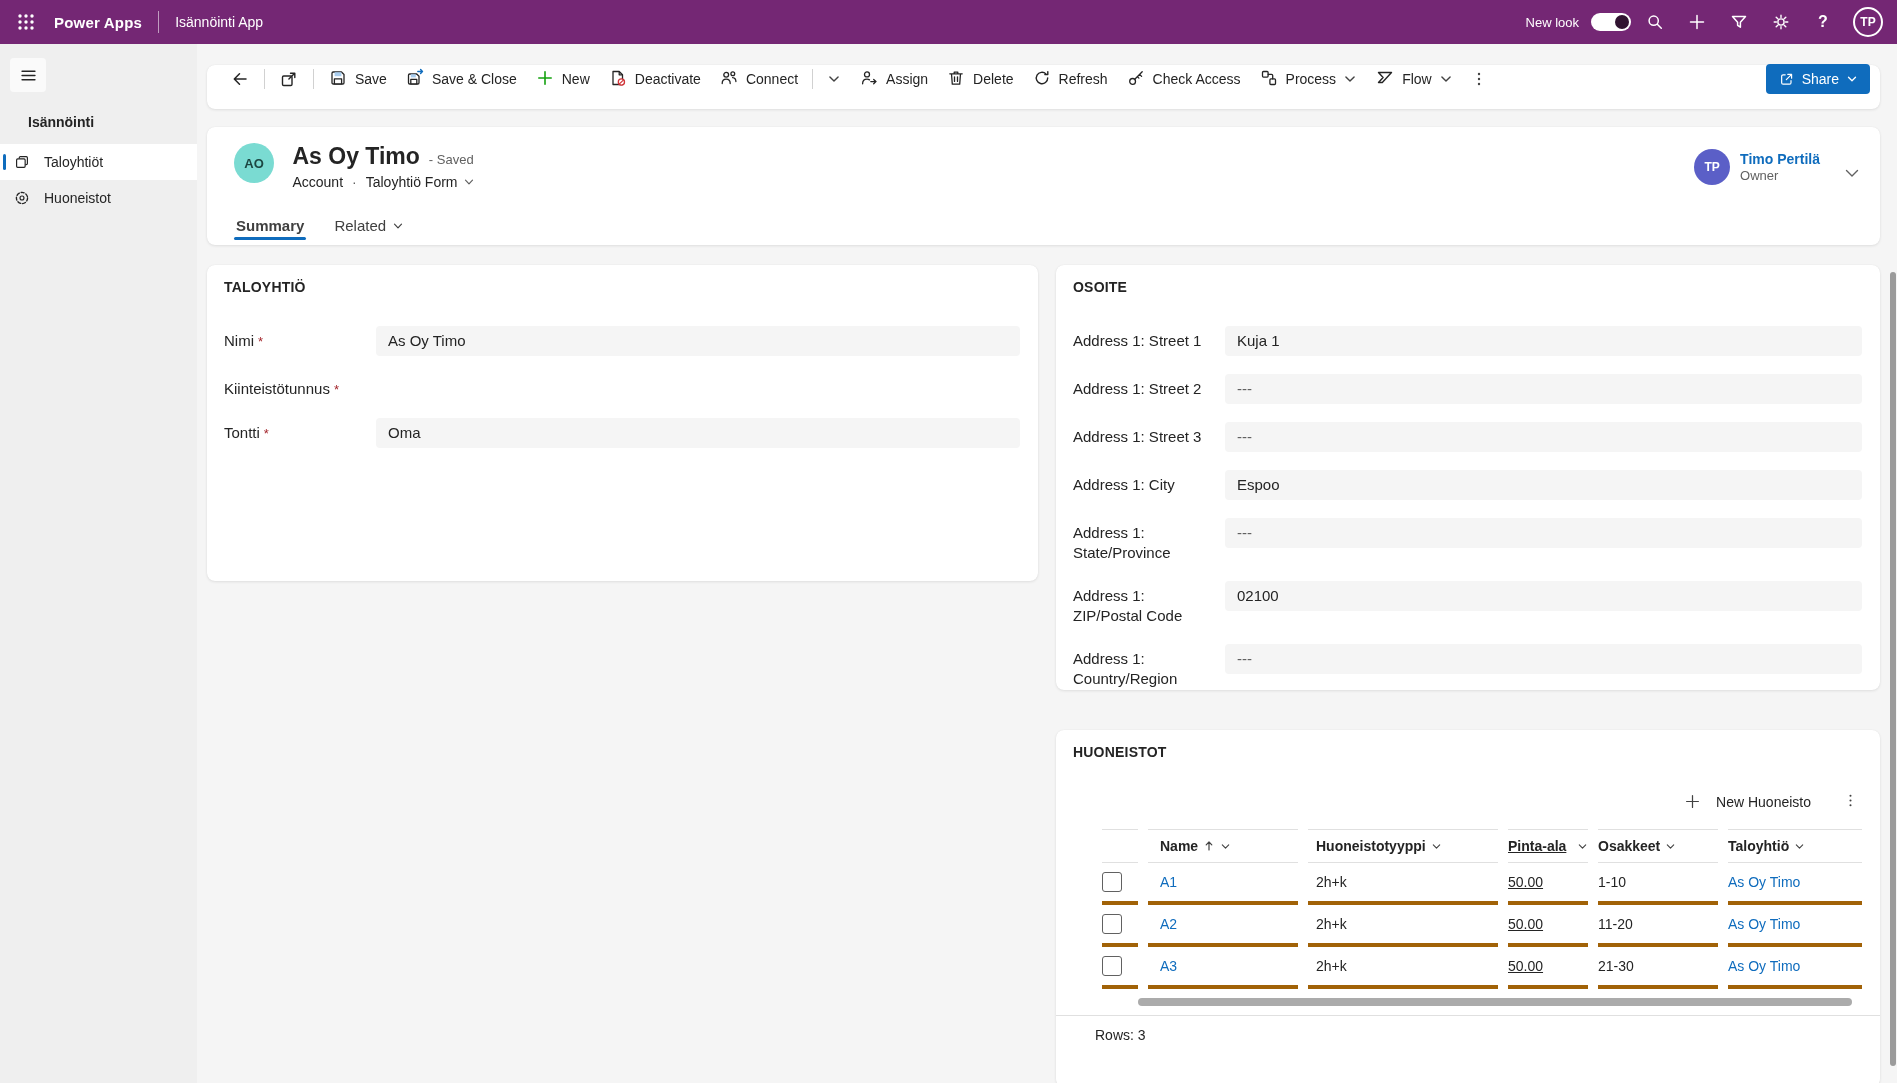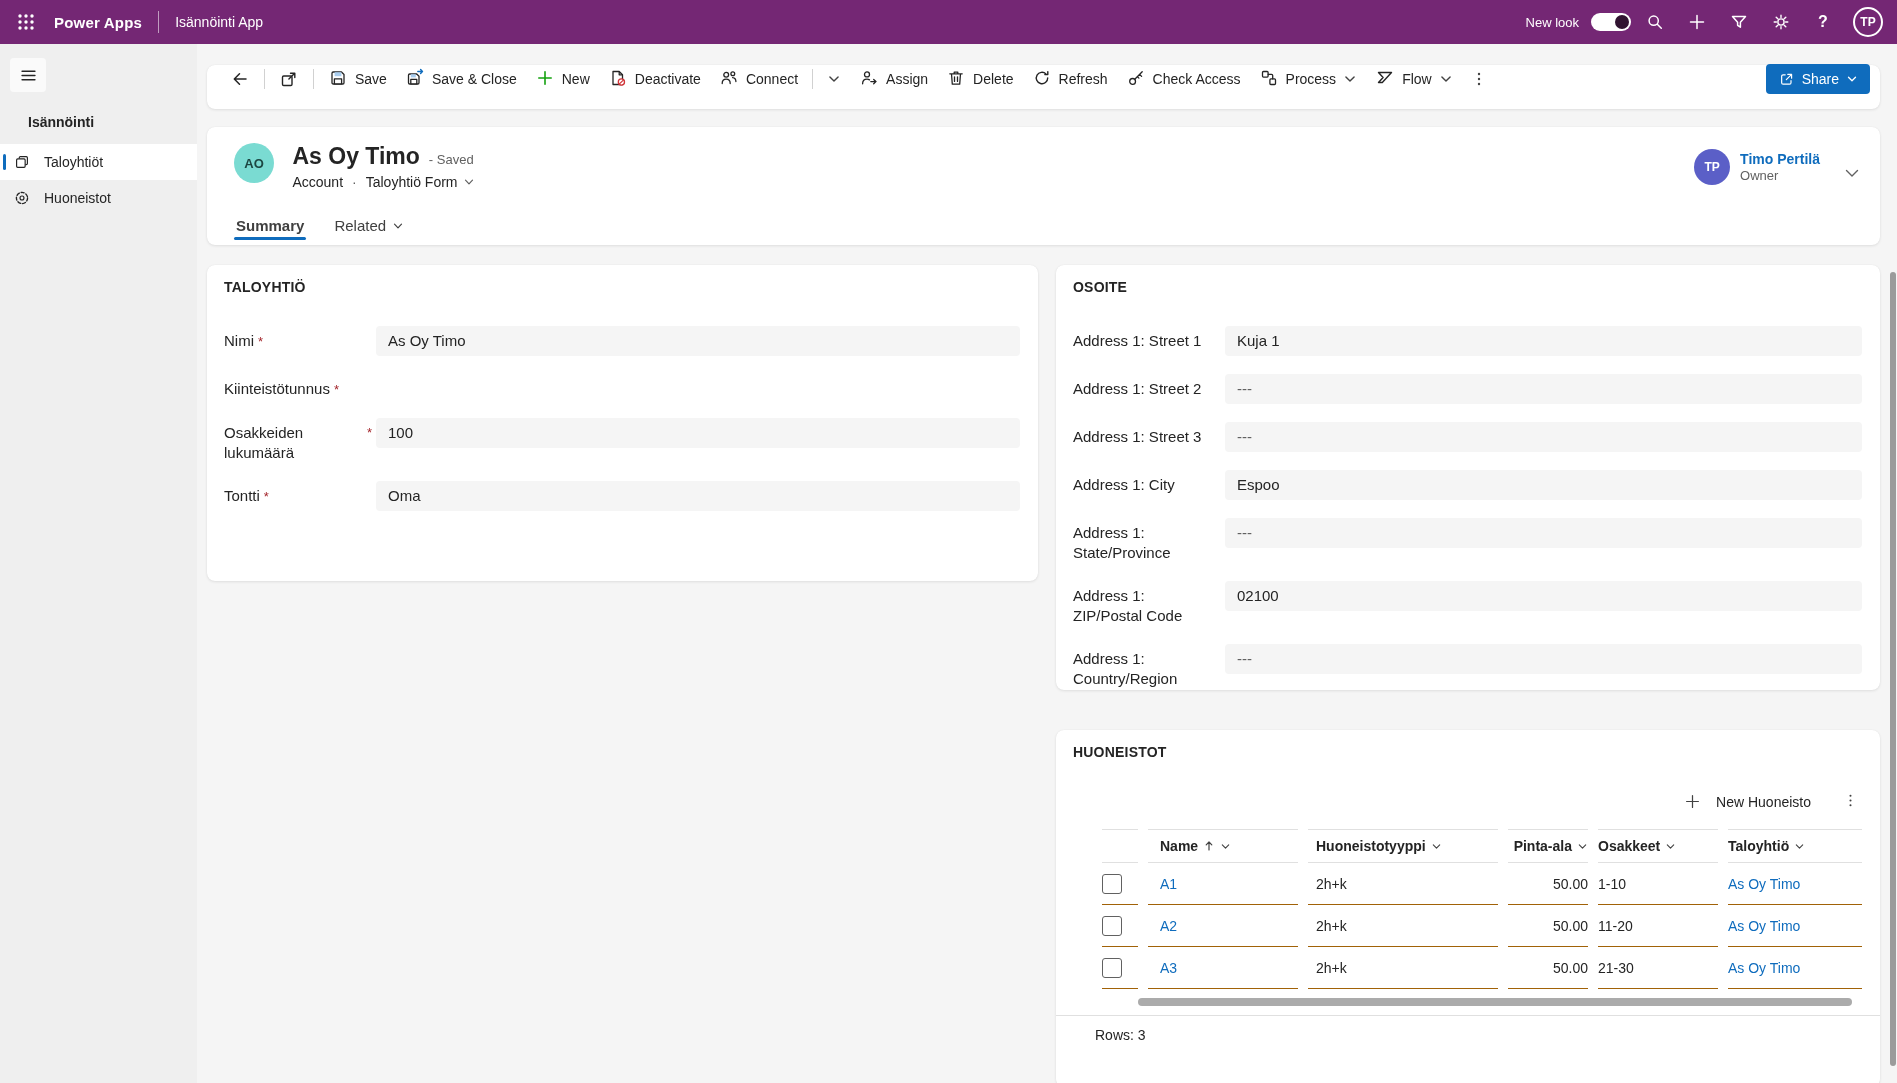--- a/index.html
+++ b/index.html
@@ -97,22 +97,22 @@
   
   .grid-toolbar { display:flex; justify-content:flex-end; align-items:center; margin:28px 14px 14px 0; gap:2px; }
   .newrec-btn { display:flex; align-items:center; gap:14px; background:transparent; border:none; font-size:14px;
     color:#242424; cursor:pointer; padding:4px 8px; font-family:inherit; }
   .grid-more { border:none; background:transparent; cursor:pointer; color:#424242; padding:4px 8px; margin-left:14px; }
   .tgrid { margin:0 18px 0 46px; }
   .t-head,.t-row { display:grid; grid-template-columns:36px 150px 190px 80px 120px 1fr; column-gap:10px;
     align-items:center; }
   .t-head > div { border-top:1px solid #e0e0e0; border-bottom:1px solid #e0e0e0; height:34px; display:flex;
     align-items:center; font-size:14px; font-weight:700; gap:5px; cursor:pointer; color:#242424; }
-  .t-row  > div { border-bottom:1px solid #a16207; height:42px; display:flex; align-items:center; font-size:14px; }
-  .cell-r { justify-content:flex-end; }
+  .t-row  > div { border-bottom:4px solid #a16207; height:42px; display:flex; align-items:center; font-size:14px; }
+  .cell-r { justify-content:space-between;text-decoration:underline; }
   .col-name { padding-left:12px; }
   .col-type { padding-left:8px; }
   .cb { width:20px; height:20px; border:1px solid #616161; border-radius:3px; background:#fff; cursor:pointer; }
   .link { color:#0f6cbd; cursor:pointer; text-decoration:none; }
   .hscroll { margin:9px 28px 0 82px; height:8px; border-radius:4px; background:#ababab; cursor:pointer; }
   .grid-footer { border-top:1px solid #e0e0e0; margin-top:9px; padding:11px 0 0 39px; font-size:14px; }
 
   
   .vscroll { position:absolute; right:1px; top:272px; width:6px; height:794px; border-radius:3px; background:#9b9b9b; }
 </style>
@@ -416,24 +416,20 @@
         <div class="card section sec-taloyhtio">
           <div class="sec-title">TALOYHTIÖ</div>
           <div class="fields">
             <div class="frow">
               <div class="flabel"><span>Nimi</span><span class="req">*</span></div>
               <div class="fvalue">As Oy Timo</div>
             </div>
             <div class="frow">
               <div class="flabel"><span>Kiinteistötunnus</span><span class="req">*</span></div>
             </div>
-            <div class="frow req-right">
-              <div class="flabel"><span>Osakkeiden lukumäärä</span><span class="req">*</span></div>
-              <div class="fvalue">100</div>
-            </div>
             <div class="frow">
               <div class="flabel"><span>Tontti</span><span class="req">*</span></div>
               <div class="fvalue">Oma</div>
             </div>
           </div>
         </div>
       </div>
 
       <div class="col-right">
 

